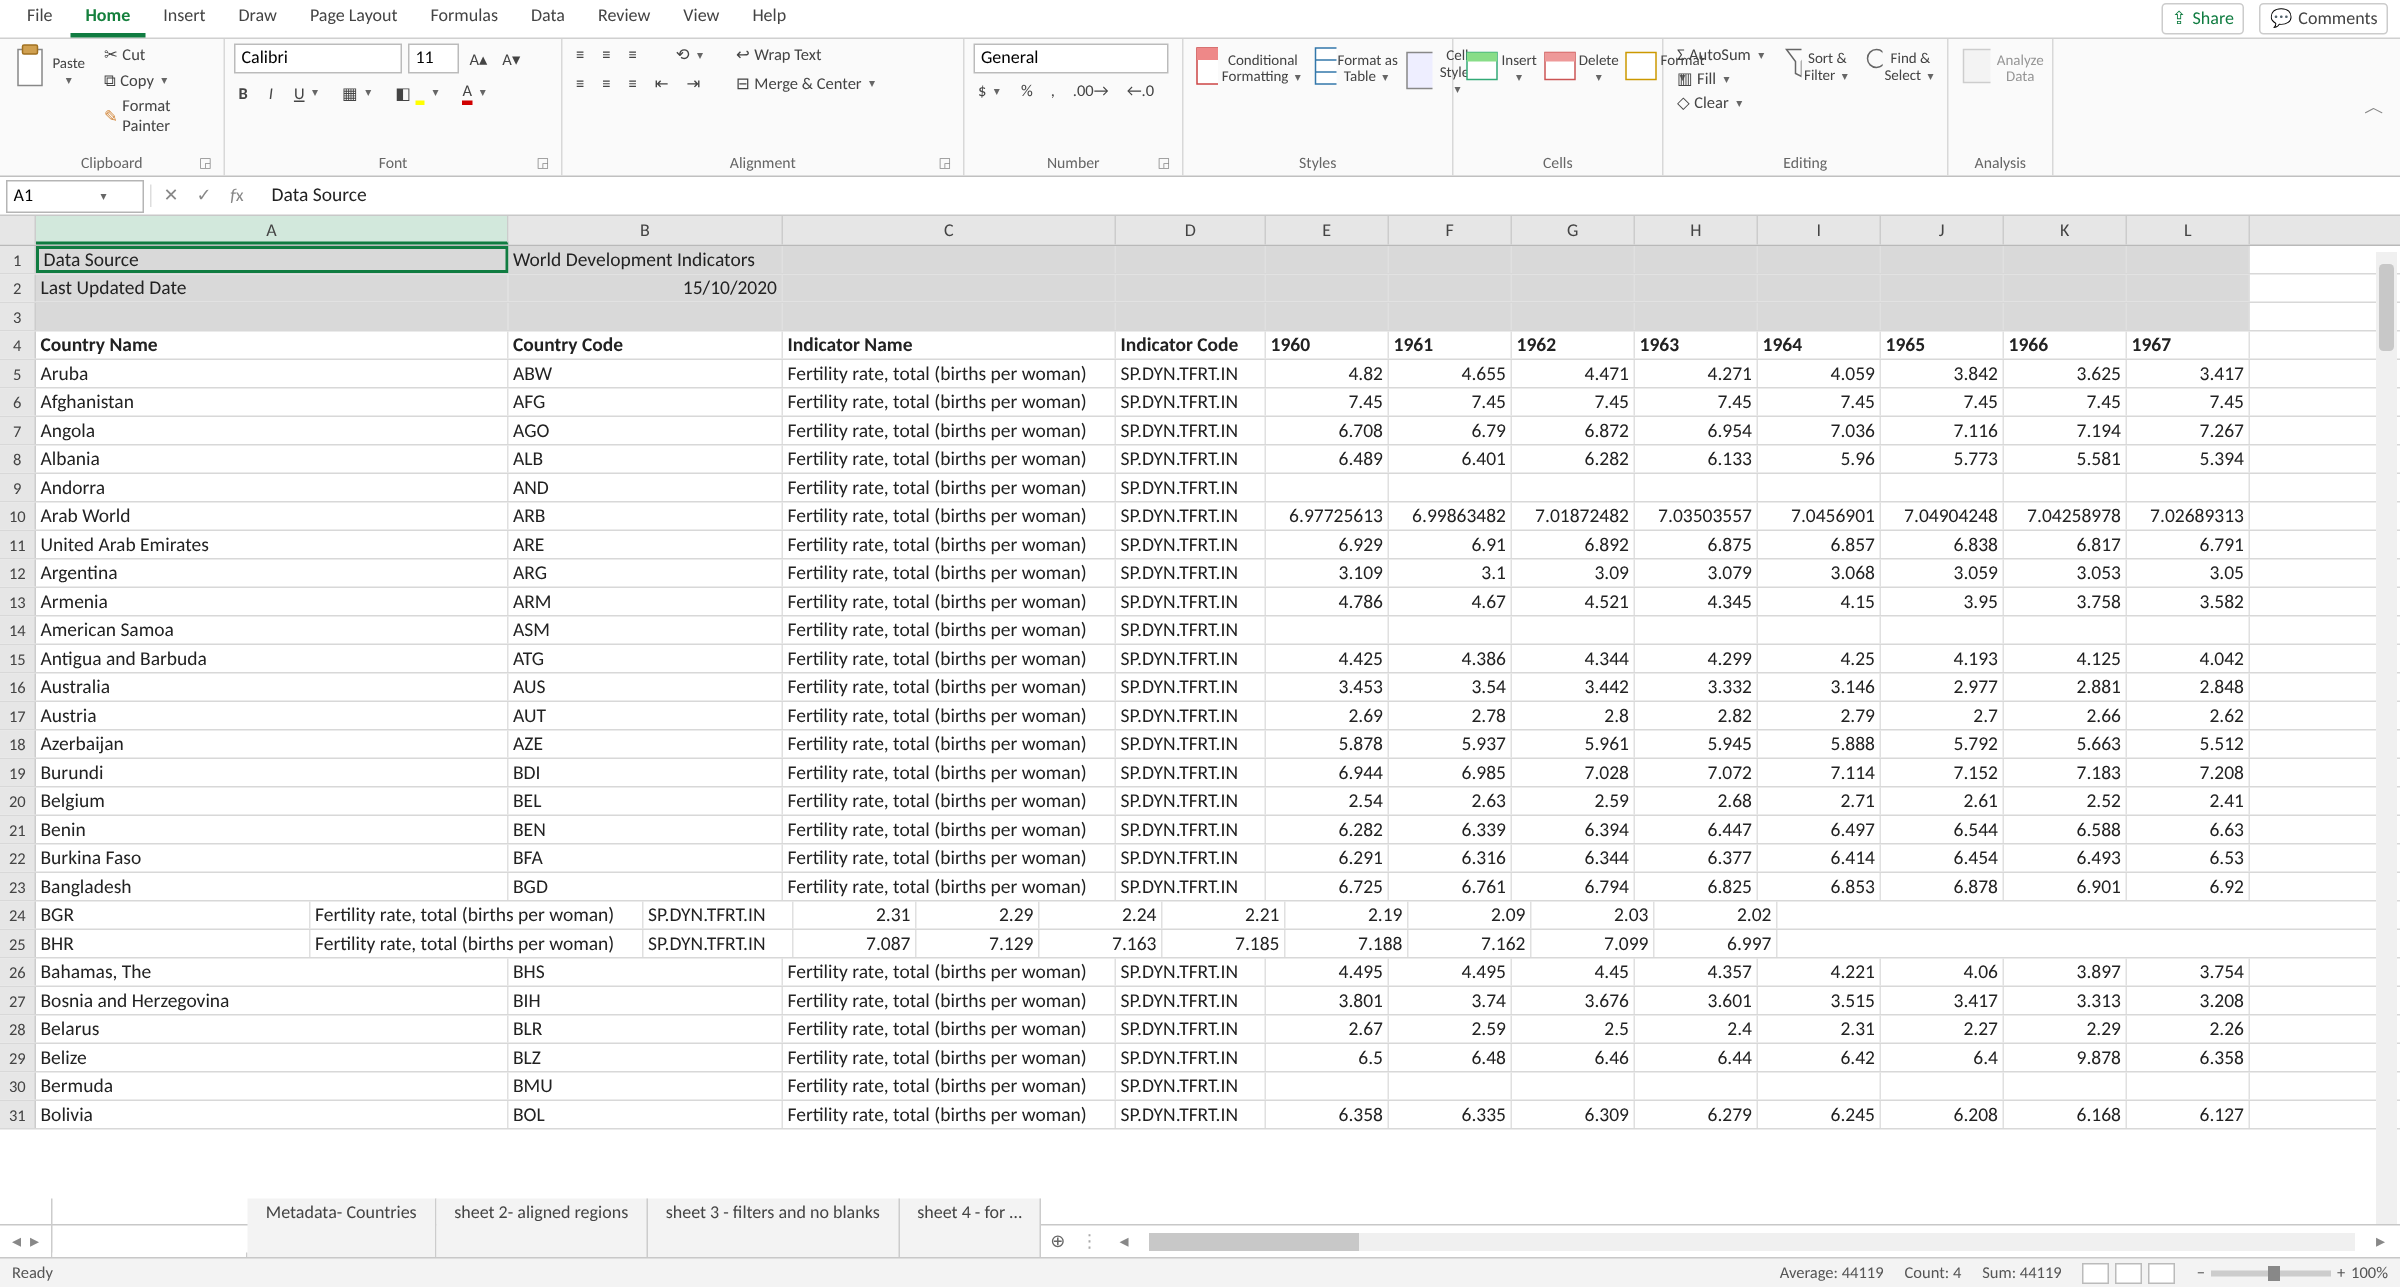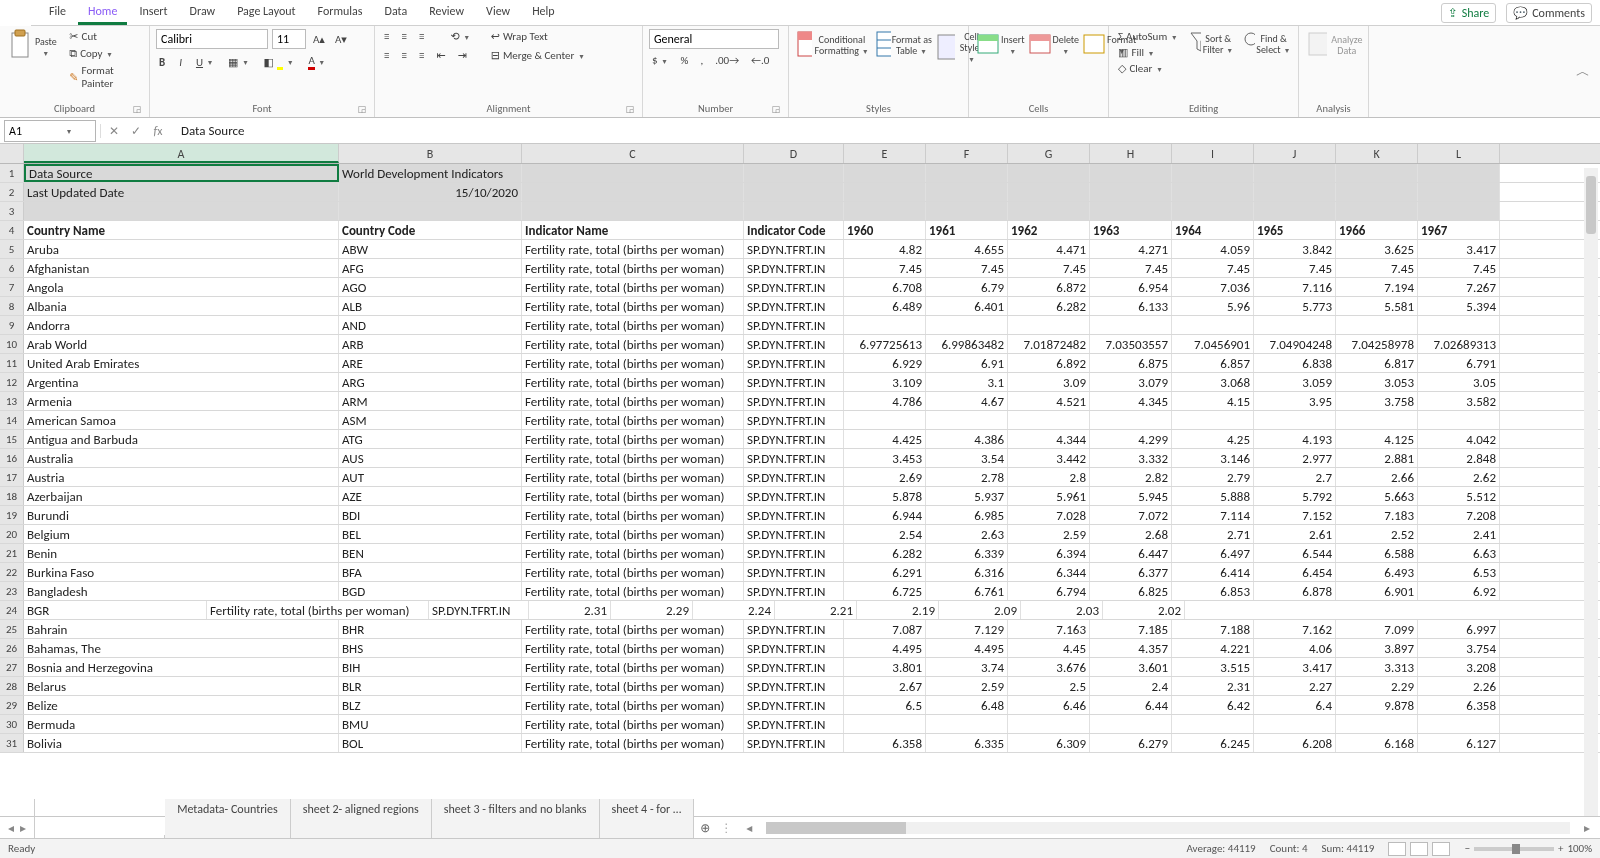--- a/index.html
+++ b/index.html
@@ -1,23 +1,23 @@
 <!DOCTYPE html>
 <html><head>
 <meta charset="utf-8">
 <style>
 * { box-sizing: border-box; margin: 0; padding: 0; font-family: "Segoe UI", Calibri, sans-serif; }
 html, body { width: 1600px; height: 858px; overflow: hidden; background: #fff; color: #222; }
 body { display: flex; flex-direction: column; font-size: 12px; }
 
 
-.menu-bar { display: flex; align-items: center; height: 26px; padding: 0 8px; border-bottom: 1px solid #d0d0d0; background: #fff; margin-left: 31px; }
+.menu-bar { display: flex; align-items: center; height: 26px; padding: 0 8px; border-bottom: 1px solid #d0d0d0; background: #fff; }
 .menu-bar .tabs { display: flex; gap: 2px; }
 .menu-bar .tab { padding: 4px 10px; cursor: pointer; color: #444; }
-.menu-bar .tab.active { color: #8b5cf6; font-weight: 400; border-bottom: 3px solid #107c41; }
+.menu-bar .tab.active { color: #15803d; font-weight: 700; border-bottom: 3px solid #107c41; }
 .menu-bar .right { margin-left: auto; display: flex; gap: 10px; }
 .menu-bar .right .btn { display: flex; align-items: center; gap: 4px; padding: 2px 6px; border: 1px solid #ccc; border-radius: 3px; cursor: pointer; color: #107c41; }
 .menu-bar .right .btn.comments { color: #444; }
 
 
 .ribbon { display: flex; height: 92px; background: #fafafa; border-bottom: 1px solid #c0c0c0; }
 .rgroup { display: flex; flex-direction: column; border-right: 1px solid #d8d8d8; padding: 3px 6px 1px; }
 .rgroup .body { flex: 1; display: flex; align-items: flex-start; gap: 6px; }
 .rgroup .label { text-align: center; font-size: 10.5px; color: #666; padding: 1px 0; position: relative; }
 .rgroup .label .dlg { position: absolute; right: 0; bottom: 1px; width: 12px; height: 12px; font-size: 9px; color: #888; cursor: pointer; }
@@ -715,21 +715,20 @@
         <div class="cell cF num">2.29</div>
         <div class="cell cG num">2.24</div>
         <div class="cell cH num">2.21</div>
         <div class="cell cI num">2.19</div>
         <div class="cell cJ num">2.09</div>
         <div class="cell cK num">2.03</div>
         <div class="cell cL num">2.02</div>
       </div>
       <div class="row">
         <div class="rh">25</div>
-        <div class="cell cA">Bahrain</div>
         <div class="cell cB">BHR</div>
         <div class="cell cC">Fertility rate, total (births per woman)</div>
         <div class="cell cD">SP.DYN.TFRT.IN</div>
         <div class="cell cE num">7.087</div>
         <div class="cell cF num">7.129</div>
         <div class="cell cG num">7.163</div>
         <div class="cell cH num">7.185</div>
         <div class="cell cI num">7.188</div>
         <div class="cell cJ num">7.162</div>
         <div class="cell cK num">7.099</div>

